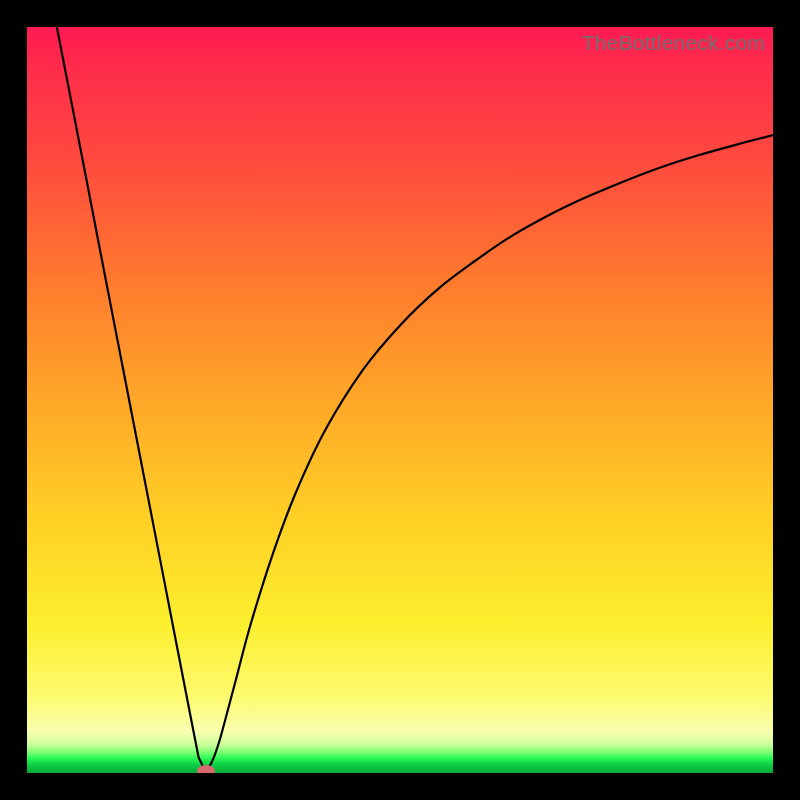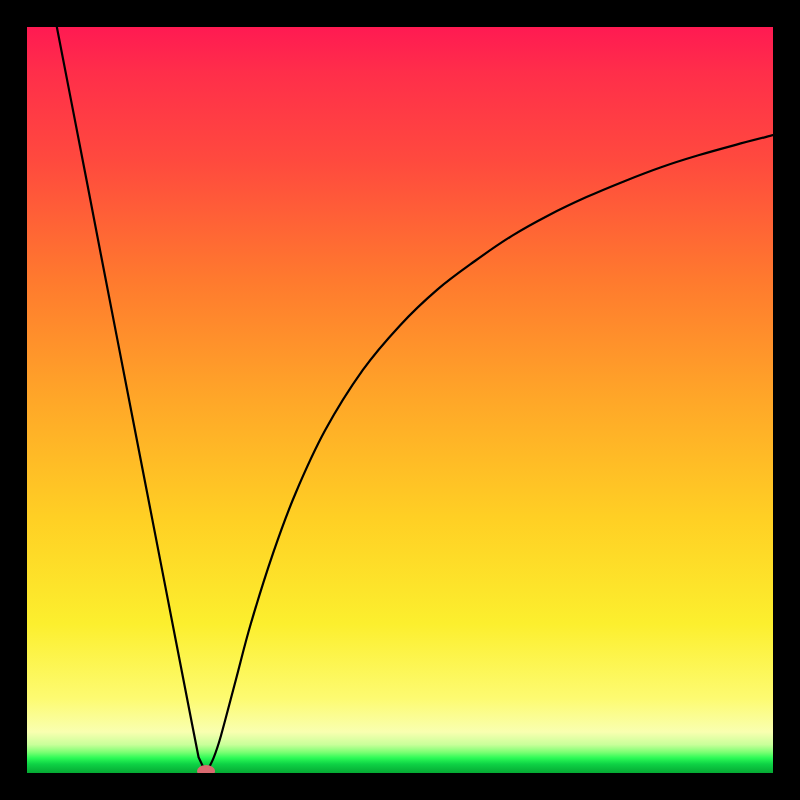--- a/index.html
+++ b/index.html
@@ -82,14 +82,15 @@
 <div class="frame">
   <div class="plot">
     <div class="gradient"></div>
 
     <svg class="curve" viewBox="0 0 746 746" preserveAspectRatio="none">
       <path d="M 29.84 0.00 L 44.76 76.84 L 59.68 153.68 L 74.60 231.26 L 89.52 308.10 L 104.44 384.94 L 119.36 461.77 L 134.28 538.61 L 149.20 615.45 L 164.12 692.29 L 171.58 730.33 L 179.04 746.00"></path>
       <path d="M 179.04 746.00 C 180.28 743.51, 184.01 737.30, 186.50 731.08 C 188.99 724.86, 190.23 721.76, 193.96 708.70 C 197.69 695.64, 203.91 671.40, 208.88 652.75 C 213.85 634.10, 217.58 617.94, 223.80 596.80 C 230.02 575.66, 238.72 547.69, 246.18 525.93 C 253.64 504.17, 259.86 486.76, 268.56 466.25 C 277.26 445.74, 287.21 423.35, 298.40 402.84 C 309.59 382.32, 323.27 360.57, 335.70 343.16 C 348.13 325.75, 360.57 311.83, 373.00 298.40 C 385.43 284.97, 397.87 273.28, 410.30 262.59 C 422.73 251.90, 435.17 243.20, 447.60 234.24 C 460.03 225.29, 472.47 216.59, 484.90 208.88 C 497.33 201.17, 509.77 194.46, 522.20 187.99 C 534.63 181.53, 547.07 175.68, 559.50 170.09 C 571.93 164.49, 584.37 159.40, 596.80 154.42 C 609.23 149.45, 621.67 144.60, 634.10 140.25 C 646.53 135.90, 658.97 132.04, 671.40 128.31 C 683.83 124.58, 696.27 121.22, 708.70 117.87 C 721.13 114.51, 739.78 109.79, 746.00 108.17"></path>
       <ellipse class="cusp-dot" cx="179.04" cy="744.00" rx="9" ry="6" fill="#d96a70" stroke="#d96a70"></ellipse>
     </svg>
 
+    <div class="watermark">TheBottleneck.com</div>
   </div>
 </div>
 
 </body></html>

